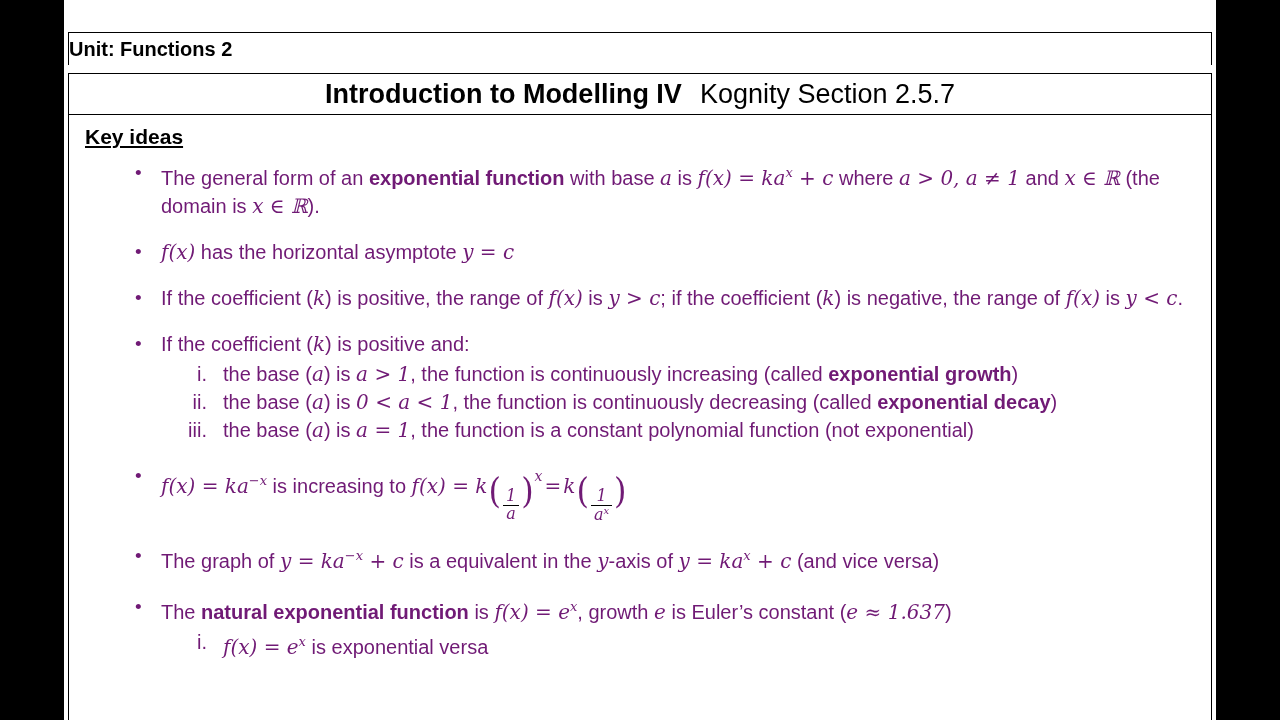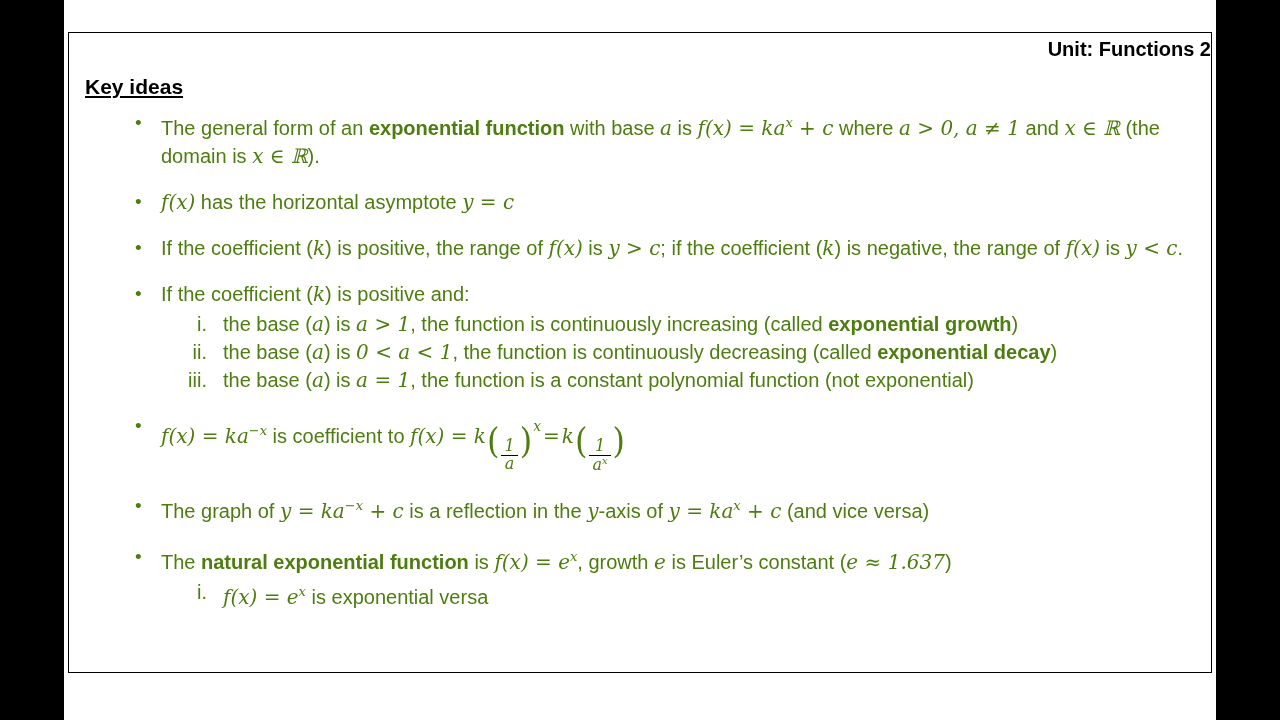--- a/index.html
+++ b/index.html
@@ -19,24 +19,24 @@
     top: 0px;
     width: 1152px;
     height: 720px;
     background: #ffffff;
     box-sizing: border-box;
   }
   .unit-bar {
     border: 1px solid #000;
     border-bottom: none;
     height: 32px;
-    margin: 32px 4px 0 4px;
+    margin: 32px 4px 8px 4px;
     display: flex;
     align-items: center;
-    justify-content: flex-end;
+    justify-content: flex-start;
   }
   .unit-bar .t {
     font-size: 20px;
     font-weight: bold;
     color: #000;
   }
   .title-bar {
     border: 1px solid #000;
     height: 40px;
     margin: 0 4px 0 4px;
@@ -75,21 +75,21 @@
     list-style: none;
     margin: 0;
     padding: 0;
   }
   ul.bullets > li {
     position: relative;
     padding-left: 78px;
     margin-bottom: 18px;
     font-size: 20px;
     line-height: 28px;
-    color: #4d7c0f;
+    color: #701a75;
   }
   ul.bullets > li::before {
     content: "\2022";
     position: absolute;
     left: 52px;
     top: 0;
     font-size: 19px;
   }
   ul.bullets > li.tight { margin-bottom: 14px; }
   ol.roman {
@@ -161,20 +161,24 @@
 </style>
 </head>
 <body>
 
 <div class="page">
 
   <div class="unit-bar">
     <span class="t">Unit: Functions 2</span>
   </div>
 
+  <div class="title-bar">
+    <span class="main">Introduction to Modelling IV</span>
+    <span class="sub">Kognity Section 2.5.7</span>
+  </div>
 
   <div class="body-box">
 
     <div class="key-ideas">Key ideas</div>
 
     <ul class="bullets">
 
       <li>
         <span>The general form of an </span><b class="bold">exponential function</b><span> with base </span><span class="m">a</span><span> is </span><span class="m">f(x) = ka</span><sup class="ex">x</sup><span class="m"> + c</span><span> where </span><span class="m">a &gt; 0, a ≠ 1</span><span> and </span><span class="m">x ∈ ℝ</span><span> (the domain is </span><span class="m">x ∈ ℝ</span><span>).</span>
       </li>
@@ -196,31 +200,31 @@
           <li>
             <span class="rn">ii.</span><span>the base (</span><span class="m">a</span><span>) is </span><span class="m">0 &lt; a &lt; 1</span><span>, the function is continuously decreasing (called </span><b class="bold">exponential decay</b><span>)</span>
           </li>
           <li>
             <span class="rn">iii.</span><span>the base (</span><span class="m">a</span><span>) is </span><span class="m">a = 1</span><span>, the function is a constant polynomial function (not exponential)</span>
           </li>
         </ol>
       </li>
 
       <li>
-        <span class="m">f(x) = ka</span><sup class="ex">−x</sup><span> is coefficient to </span><span class="m">f(x) = k</span><span class="paren">(</span><span class="frac">
+        <span class="m">f(x) = ka</span><sup class="ex">−x</sup><span> is increasing to </span><span class="m">f(x) = k</span><span class="paren">(</span><span class="frac">
             <span class="num">1</span>
             <span class="den">a</span>
           </span><span class="paren">)</span><span class="supx">x</span><span class="op">=</span><span class="m">k</span><span class="paren">(</span><span class="frac">
             <span class="num">1</span>
             <span class="den"><span>a</span><sup style="font-size:10px">x</sup></span>
           </span><span class="paren">)</span>
       </li>
 
       <li>
-        <span>The graph of </span><span class="m">y = ka</span><sup class="ex">−x</sup><span class="m"> + c</span><span> is a reflection in the </span><span class="m">y</span><span>-axis of </span><span class="m">y = ka</span><sup class="ex">x</sup><span class="m"> + c</span><span> (and vice versa)</span>
+        <span>The graph of </span><span class="m">y = ka</span><sup class="ex">−x</sup><span class="m"> + c</span><span> is a equivalent in the </span><span class="m">y</span><span>-axis of </span><span class="m">y = ka</span><sup class="ex">x</sup><span class="m"> + c</span><span> (and vice versa)</span>
       </li>
 
       <li class="tight">
         <span>The </span><b class="bold">natural exponential function</b><span> is </span><span class="m">f(x) = e</span><sup class="ex">x</sup><span>, growth </span><span class="m">e</span><span> is Euler’s constant (</span><span class="m">e ≈ 1.637</span><span>)</span>
         <ol class="roman">
           <li>
             <span class="rn">i.</span><span class="m">f(x) = e</span><sup class="ex">x</sup><span> is exponential versa</span>
           </li>
         </ol>
       </li>

